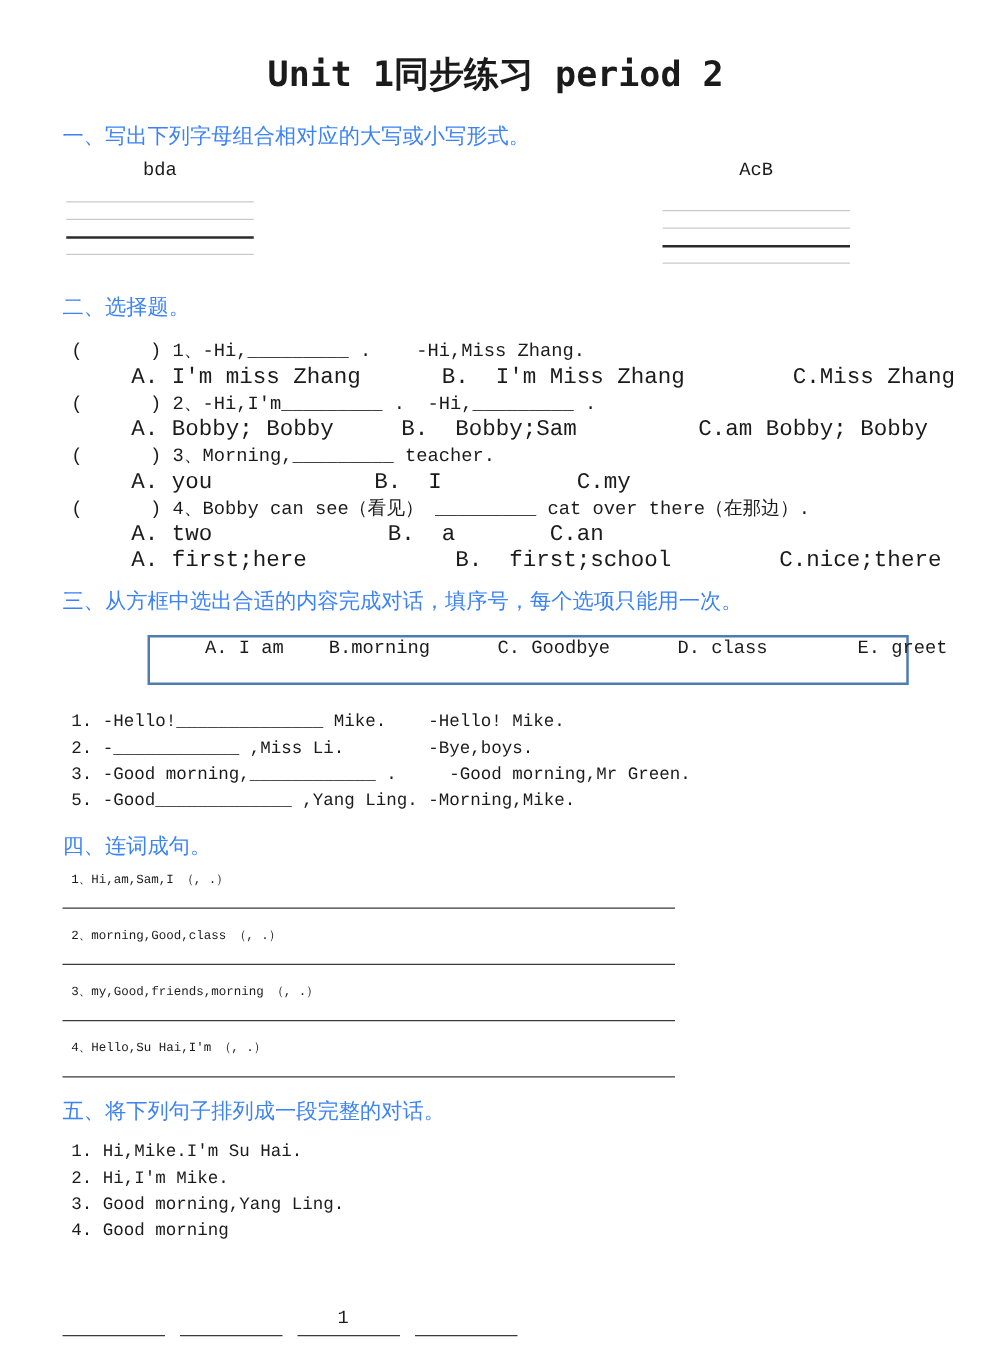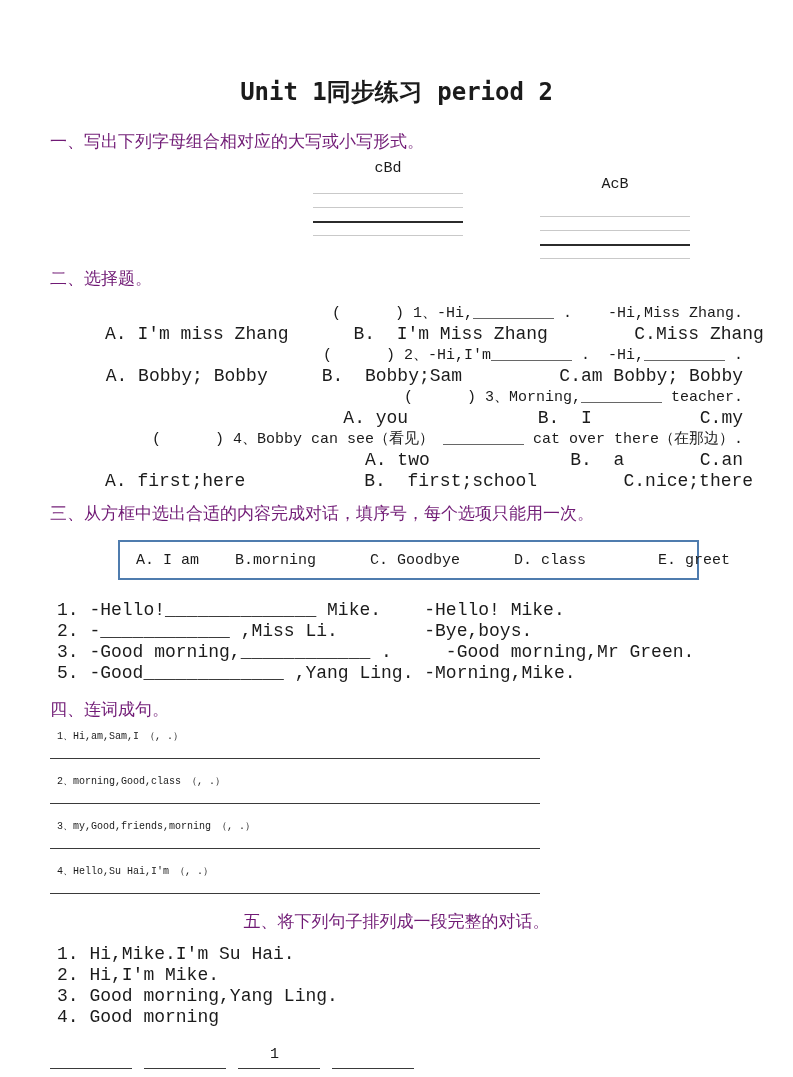--- a/index.html
+++ b/index.html
@@ -9,64 +9,65 @@
     background:#ffffff;
     color:#1b1b1b;
     font-family:"Liberation Mono","DejaVu Sans Mono",monospace;
     overflow:hidden;
     box-sizing:border-box;
     padding:0 50px;
   }
   .pre { white-space:pre; }
 
   .title {
-    margin:0; padding-top:76px;
+    margin:0; padding-top:44px;
     text-align:center;
-    font-size:24px; line-height:32px;
+    font-size:28px; line-height:32px;
     font-weight:bold;
     font-family:"DejaVu Sans Mono","Liberation Mono",monospace;
   }
 
   .heading {
-    margin:0; font-size:17px; line-height:22px; color:#701a75;
+    margin:0; font-size:17px; line-height:22px; color:#3b82f6;
   }
   .h1 { margin-top:24px; }
   .h2 { margin-top:14px; }
   .h3 { margin-top:12px; }
   .h4 { margin-top:16px; }
-  .h5 { margin-top:18px;text-align:center; }
+  .h5 { margin-top:18px; }
 
   
   .letter-row { position:relative; margin-top:6px; height:95px; }
   .letter-group { position:absolute; top:0; width:150px; }
   .lg1 { left:3px; }
   .lg2 { left:263px; }
-  .lg3 { left:490px;margin-top:16px; }
+  .lg3 { left:480px; }
   .letter-label { text-align:center; font-size:15px; line-height:18px; }
   .guides { margin-top:15px; }
   .lg3 .guides { margin-top:22px; }
   .gl { height:13px; border-top:1px solid #c9c9c9; }
   .gl.dark { border-top:2px solid #2b2b2b; height:12px; }
 
   
   .stem  { margin:0 0 0 7px;  font-size:15px; line-height:21px; }
   .opts  { margin:0 0 0 55px; font-size:18px; line-height:21px; }
-  .mc-questions { margin-top:12px;text-align:right; }
+  .mc-questions { margin-top:12px; }
 
   
   .word-bank-box {
     margin-top:14px; margin-left:68px;
     width:577px; height:36px;
     border:2px solid #4f7cae;
-    display:flex; align-items:center;
+    display:flex; 
     box-sizing:content-box;
+    padding-left:28px;
   }
   .word-bank-box p { margin:0 0 0 16px; font-size:15px; }
   .fill-items { margin-top:20px; }
-  .item { margin:0 0 0 7px; font-size:18px; line-height:21px; }
+  .item { margin:0 0 0 7px; font-size:14px; line-height:21px; }
 
   
   .s4-item { margin:14px 0 0 7px; font-size:10px; line-height:18px; }
   .s4-item.first { margin-top:6px; }
   .answer-line { margin-top:12px; width:490px; height:0; border-top:1px solid #3a3a3a; }
 
   
   .s5-items { margin-top:10px; }
 
   
@@ -76,22 +77,22 @@
 </style>
 </head>
 <body>
 
 <div class="page">
 
   <h1 class="title">Unit 1同步练习 period 2</h1>
 
   <p class="heading h1">一、写出下列字母组合相对应的大写或小写形式。</p>
   <div class="letter-row">
-    <div class="letter-group lg2">
-      <div class="letter-label">cBd</div>
+    <div class="letter-group lg1">
+      <div class="letter-label">bda</div>
       <div class="guides">
         <div class="gl"></div>
         <div class="gl"></div>
         <div class="gl dark"></div>
         <div class="gl"></div>
       </div>
     </div>
     <div class="letter-group lg3">
       <div class="letter-label">AcB</div>
       <div class="guides">

